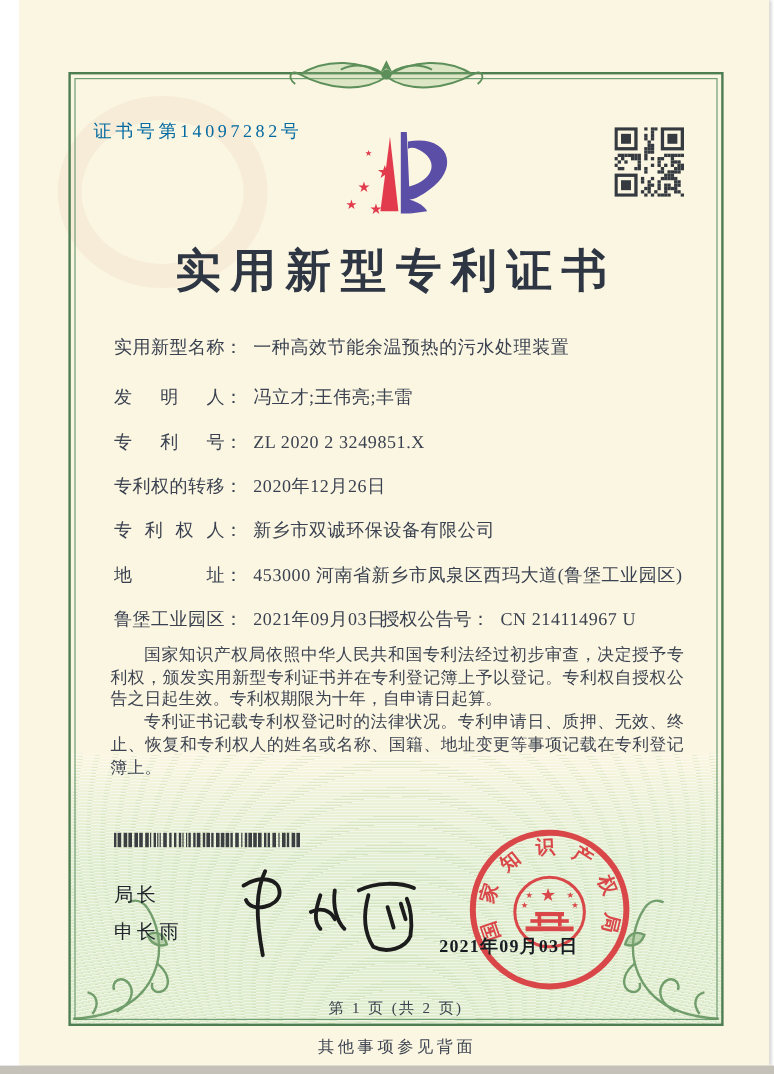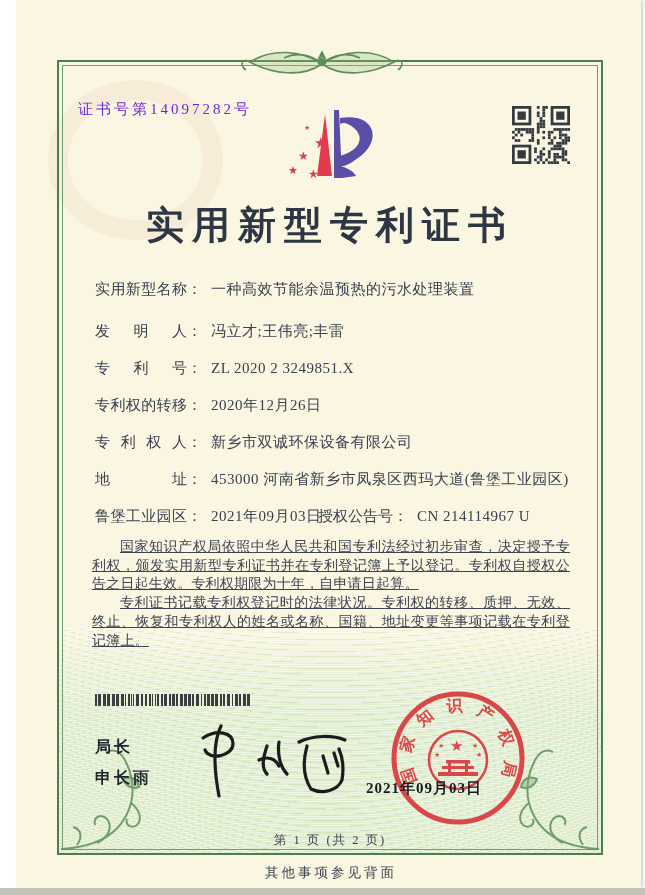--- a/index.html
+++ b/index.html
@@ -19,43 +19,43 @@
   .green-zone::after { content:""; position:absolute; inset:0;
     background:repeating-radial-gradient(140% 90% at 50% 140%,
       rgba(255,255,255,.45) 0 3px, rgba(150,190,125,.18) 3px 4px, rgba(255,255,255,0) 4px 9px); }
 
   .frame { position:absolute; left:57px; top:60px; width:546px; height:795px;
            border:2px solid #4d7d50; z-index:1; pointer-events:none; }
   .frame::after { content:""; position:absolute; inset:3px; border:1px solid #6f9f72; }
 
   .abs { position:absolute; z-index:2; }
 
-  .cert-no { left:78px; top:100px; font-size:15px; letter-spacing:3px; color:#6d28d9; }
+  .cert-no { left:78px; top:100px; font-size:15px; letter-spacing:3px; color:#0369a1; }
 
   .logo { left:278px; top:98px; }
   .qr { left:512px; top:106px; }
 
   .title { left:57px; top:200px; width:546px; text-align:center; font-size:38px;
            font-weight:700; letter-spacing:8px; color:#2e3644; }
 
   .field-row { left:95px; width:480px; font-size:15px; color:#3a4150; white-space:nowrap; }
   .flabel { display:inline-block; width:92px; text-align:justify; text-align-last:justify; }
   .fcolon { display:inline-block; }
   .fvalue { margin-left:9px; letter-spacing:.5px;text-align:right; }
   .pair2 { position:absolute; left:223px; top:0; }
 
   .body-text { left:92px; top:538px; width:478px; font-size:14px; line-height:18.7px;
                text-align:justify; color:#3d4452; letter-spacing:.2px; }
-  .body-text p { text-indent:2em;text-decoration:underline; }
+  .body-text p { text-indent:2em; }
 
   .barcode { left:95px; top:694px; width:160px; height:12px; }
   .barcode i { position:absolute; top:0; bottom:0; background:#3c3f42; }
 
   .signoff { left:95px; top:731px; font-family:"Liberation Sans","DejaVu Sans",sans-serif;
-             font-weight:700; font-size:16px; color:#20252c; letter-spacing:3px; line-height:31px; }
+             font-weight:400; font-size:16px; color:#20252c; letter-spacing:3px; line-height:31px; }
 
   .signature { left:183px; top:716px; }
 
   .seal { left:388px; top:688px; }
   .seal-date { left:366px; top:779px; font-size:15px; font-weight:600; color:#171b22;
                letter-spacing:1px; z-index:3; }
 
   .page-line { left:57px; top:832px; width:546px; text-align:center; font-size:12.5px;
                letter-spacing:2px; color:#39404c; z-index:2; }
   .back-note { left:58px; top:864px; width:546px; text-align:center; font-size:13.5px;
@@ -252,21 +252,21 @@
   </div>
   <div class="abs field-row" style="top:507px">
     <span class="flabel">鲁堡工业园区</span><span class="fcolon">：</span><span class="fvalue">2021年09月03日</span>
     <span class="pair2">
       <span>授权公告号</span><span>：</span><span class="fvalue">CN 214114967 U</span>
     </span>
   </div>
 
   <div class="abs body-text">
     <p>国家知识产权局依照中华人民共和国专利法经过初步审查，决定授予专利权，颁发实用新型专利证书并在专利登记簿上予以登记。专利权自授权公告之日起生效。专利权期限为十年，自申请日起算。</p>
-    <p>专利证书记载专利权登记时的法律状况。专利权的转移、质押、无效、终止、恢复和专利权人的姓名或名称、国籍、地址变更等事项记载在专利登记簿上。</p>
+    <p>专利证书记载专利权登记时的法律状况。专利申请日、质押、无效、终止、恢复和专利权人的姓名或名称、国籍、地址变更等事项记载在专利登记簿上。</p>
   </div>
 
   <div class="abs barcode">
       <i style="left: 0px; width: 2px;"></i>
       <i style="left: 3px; width: 3px;"></i>
       <i style="left: 8px; width: 3px;"></i>
       <i style="left: 12px; width: 3px;"></i>
       <i style="left: 17px; width: 3px;"></i>
       <i style="left: 21px; width: 3px;"></i>
       <i style="left: 26px; width: 3px;"></i>

